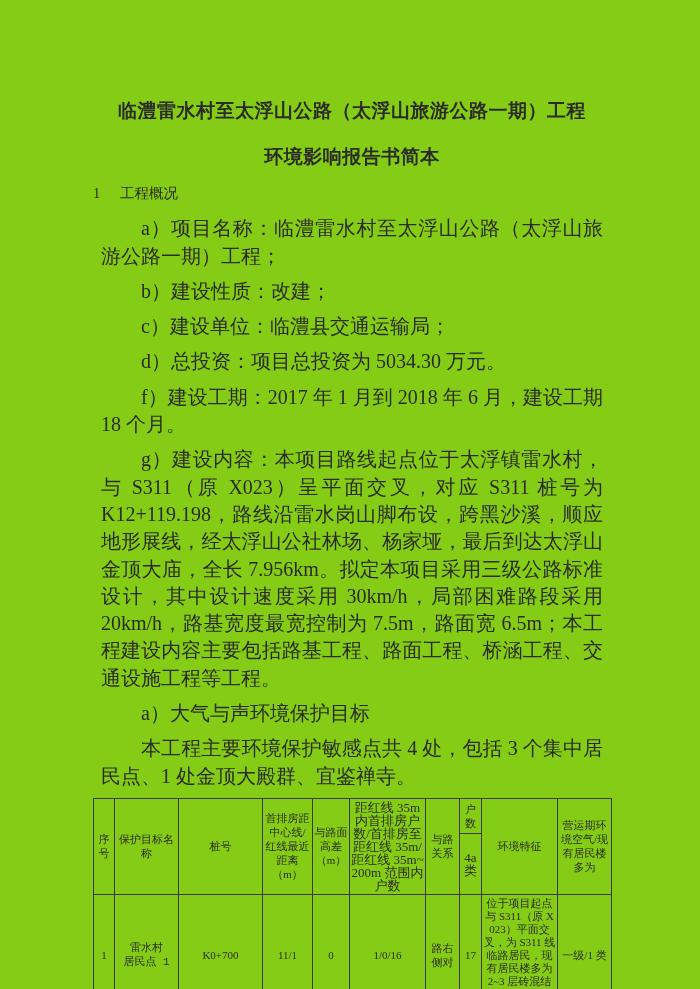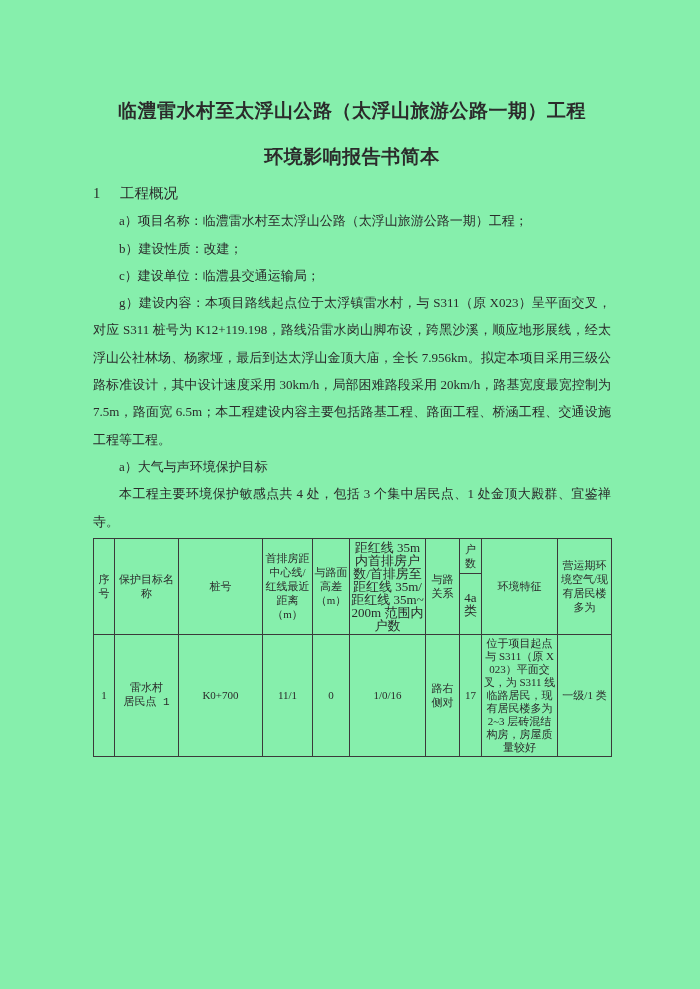--- a/index.html
+++ b/index.html
@@ -1,19 +1,19 @@
 <!DOCTYPE html>
 <html><head>
 <meta charset="utf-8">
 <style>
   html, body { margin: 0; padding: 0; background: #ffffff; }
   .page {
     width: 700px;
     height: 989px;
-    background: #86efac;
+    background: #84cc16;
     color: #2b2b2b;
     font-family: "Liberation Serif", "DejaVu Serif", serif;
     box-sizing: border-box;
     padding: 88px 89px 0 93px;
     overflow: hidden;
   }
   .title {
     margin: 0;
     font-size: 19px;
     font-weight: 700;
@@ -22,22 +22,22 @@
     letter-spacing: 0.5px;
   }
   .title .tline { display: block; }
   .heading {
     font-size: 14.5px;
     font-weight: 400;
     line-height: 27.3px;
   }
   .heading .hnum { display: inline-block; min-width: 27px; }
   .body-para {
-    margin: 0;
-    font-size: 13px;
+    margin: 8px;
+    font-size: 20px;
     line-height: 27.3px;
     text-align: justify;
     text-indent: 2em;
   }
   .doc-table {
     width: 518px;
     border-collapse: collapse;
     table-layout: fixed;
     margin-top: 3px;
     font-size: 11px;
@@ -70,20 +70,22 @@
     <span class="tline">环境影响报告书简本</span>
   </h1>
 
   <div class="heading">
     <span class="hnum">1</span><span>工程概况</span>
   </div>
 
   <p class="body-para">a）项目名称：临澧雷水村至太浮山公路（太浮山旅游公路一期）工程；</p>
   <p class="body-para">b）建设性质：改建；</p>
   <p class="body-para">c）建设单位：临澧县交通运输局；</p>
+  <p class="body-para">d）总投资：项目总投资为 5034.30 万元。</p>
+  <p class="body-para">f）建设工期：2017 年 1 月到 2018 年 6 月，建设工期 18 个月。</p>
   <p class="body-para">g）建设内容：本项目路线起点位于太浮镇雷水村，与 S311（原 X023）呈平面交叉，对应 S311 桩号为 K12+119.198，路线沿雷水岗山脚布设，跨黑沙溪，顺应地形展线，经太浮山公社林场、杨家垭，最后到达太浮山金顶大庙，全长 7.956km。拟定本项目采用三级公路标准设计，其中设计速度采用 30km/h，局部困难路段采用 20km/h，路基宽度最宽控制为 7.5m，路面宽 6.5m；本工程建设内容主要包括路基工程、路面工程、桥涵工程、交通设施工程等工程。</p>
 
 
   <p class="body-para">a）大气与声环境保护目标</p>
   <p class="body-para">本工程主要环境保护敏感点共 4 处，包括 3 个集中居民点、1 处金顶大殿群、宜鉴禅寺。</p>
 
   <table class="doc-table">
     <colgroup>
       <col style="width:21px">
       <col style="width:64px">

